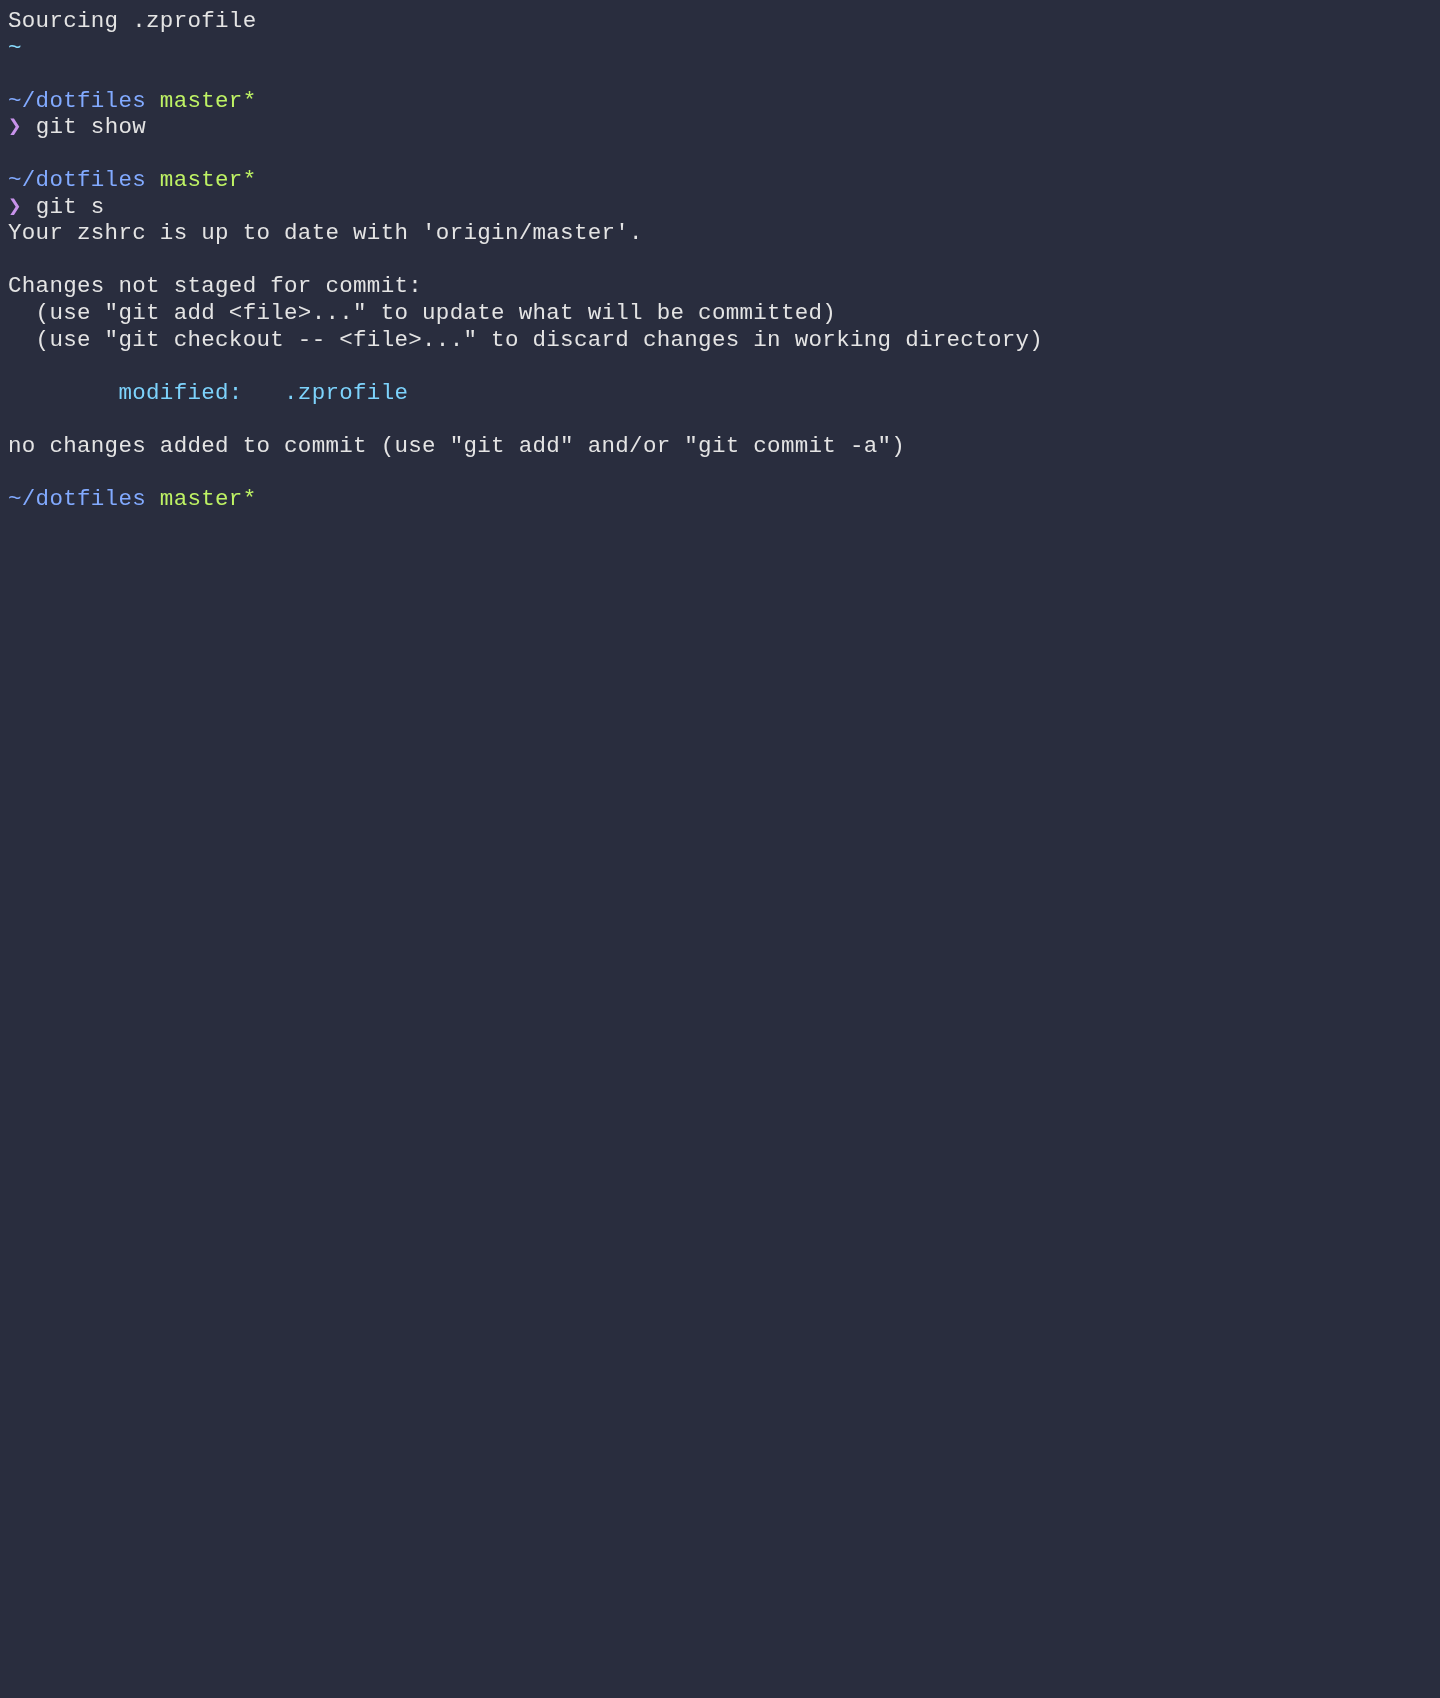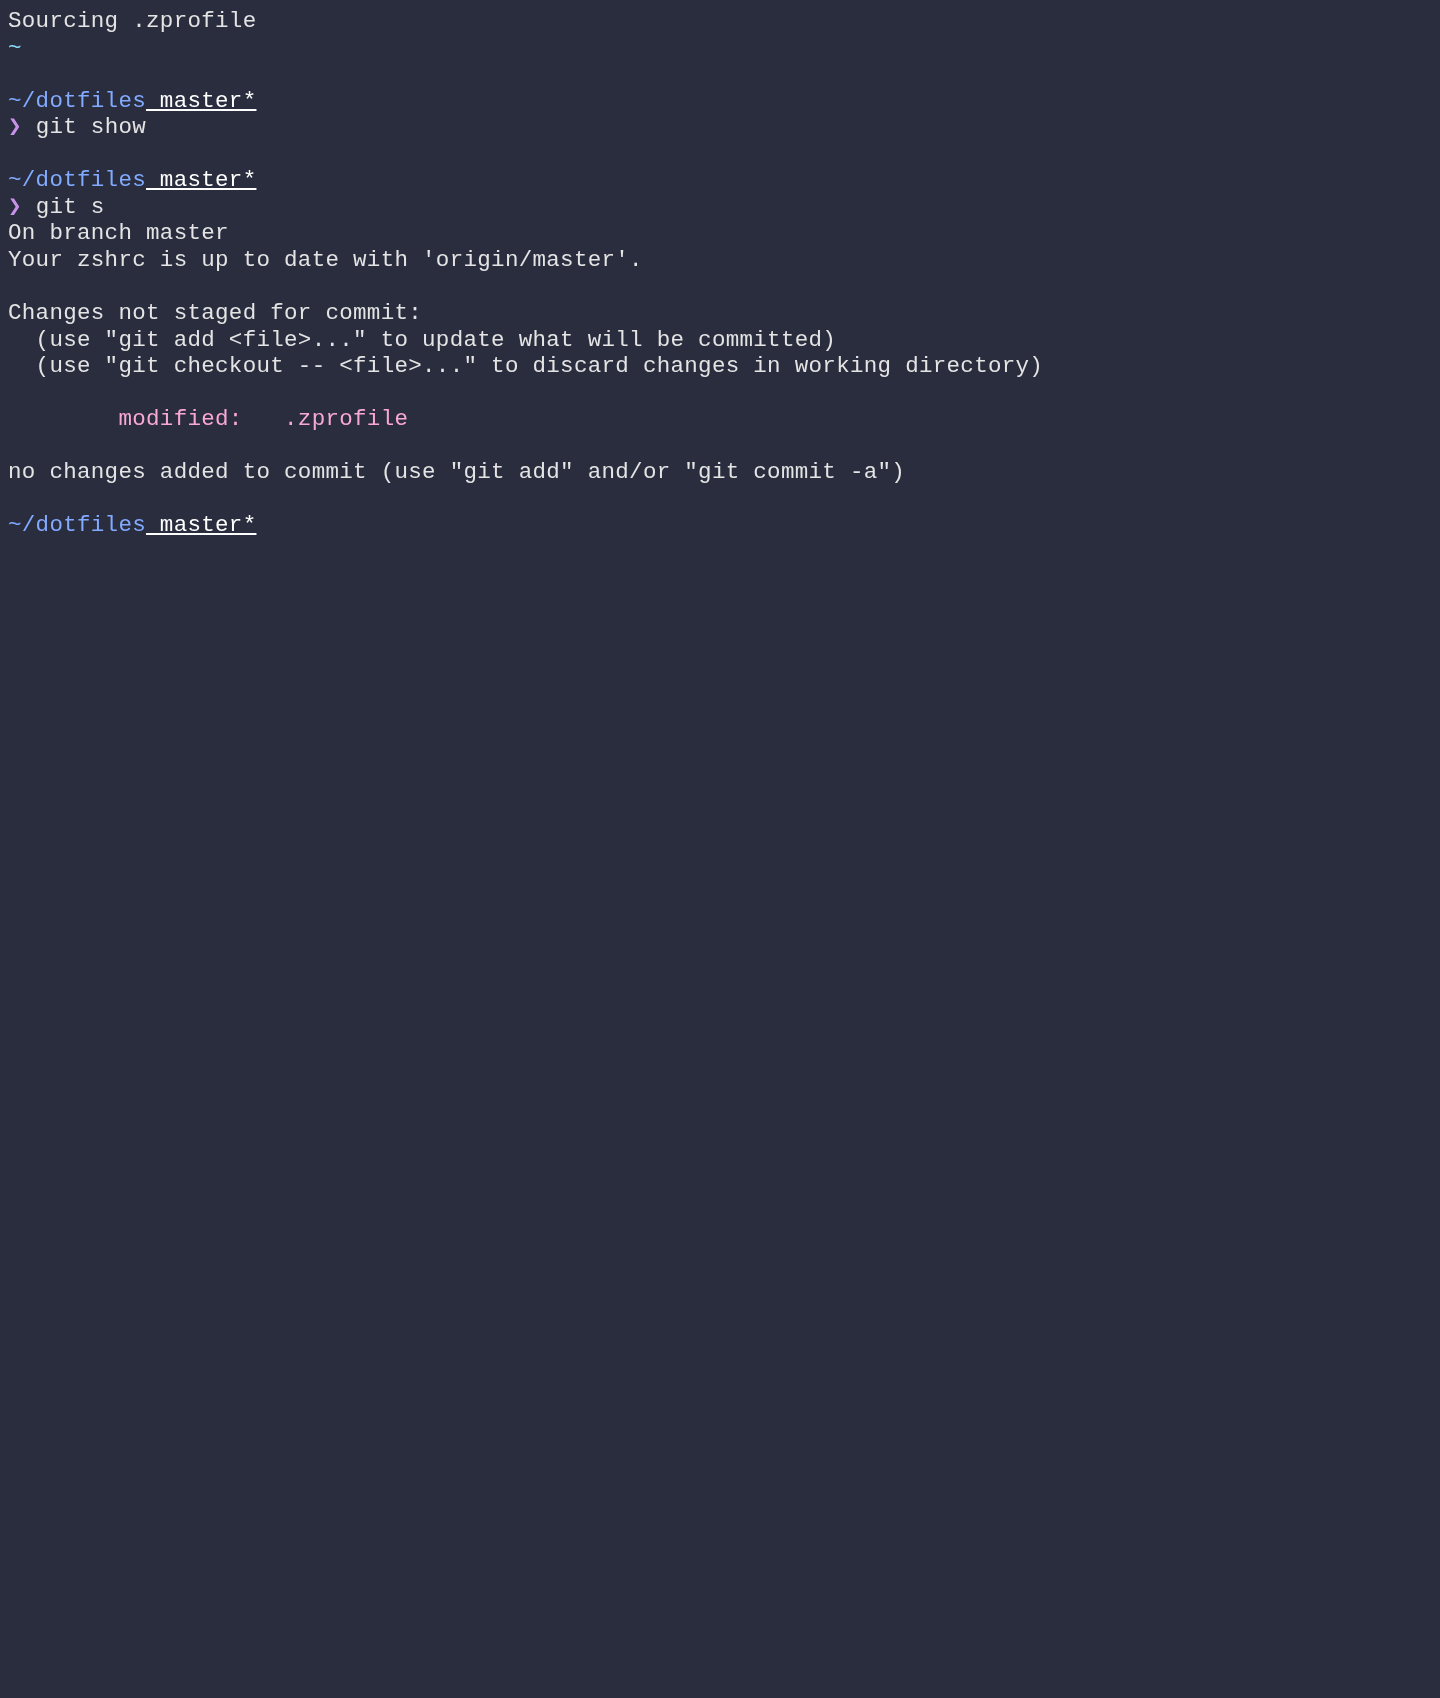--- a/index.html
+++ b/index.html
@@ -30,25 +30,24 @@
     }
     .purple-bold {
       color: #c792ea;
       font-weight: bold;
     }
     .blue {
       color: #82aaff;
       text-align: center;
     }
     .gray {
-      color: #ffffff;
-      text-decoration: underline;
+      color: #bef264;
     }
     .pink {
-      color: #f9a8d4;
+      color: #7dd3fc;
     }
     .cursor {
       display: inline-block;
       width: 2.5px;
       height: 23px;
       background-color: #e4e4e4;
       vertical-align: -3px;
       margin-left: -1px;
     }
   </style>
@@ -57,21 +56,20 @@
 
 <div>
   <div class="line white">Sourcing .zprofile</div>
   <div class="line"><span class="cyan">~</span></div>
   <div class="line">&nbsp;</div>
   <div class="line"><span class="blue">~/dotfiles</span><span class="gray"> master*</span></div>
   <div class="line"><span class="purple-bold">❯</span><span class="white"> git show</span></div>
   <div class="line">&nbsp;</div>
   <div class="line"><span class="blue">~/dotfiles</span><span class="gray"> master*</span></div>
   <div class="line"><span class="purple-bold">❯</span><span class="white"> git s</span></div>
-  <div class="line white">On branch master</div>
   <div class="line white">Your zshrc is up to date with 'origin/master'.</div>
   <div class="line">&nbsp;</div>
   <div class="line white">Changes not staged for commit:</div>
   <div class="line white">  (use "git add &lt;file&gt;..." to update what will be committed)</div>
   <div class="line white">  (use "git checkout -- &lt;file&gt;..." to discard changes in working directory)</div>
   <div class="line">&nbsp;</div>
   <div class="line pink">        modified:   .zprofile</div>
   <div class="line">&nbsp;</div>
   <div class="line white">no changes added to commit (use "git add" and/or "git commit -a")</div>
   <div class="line">&nbsp;</div>

